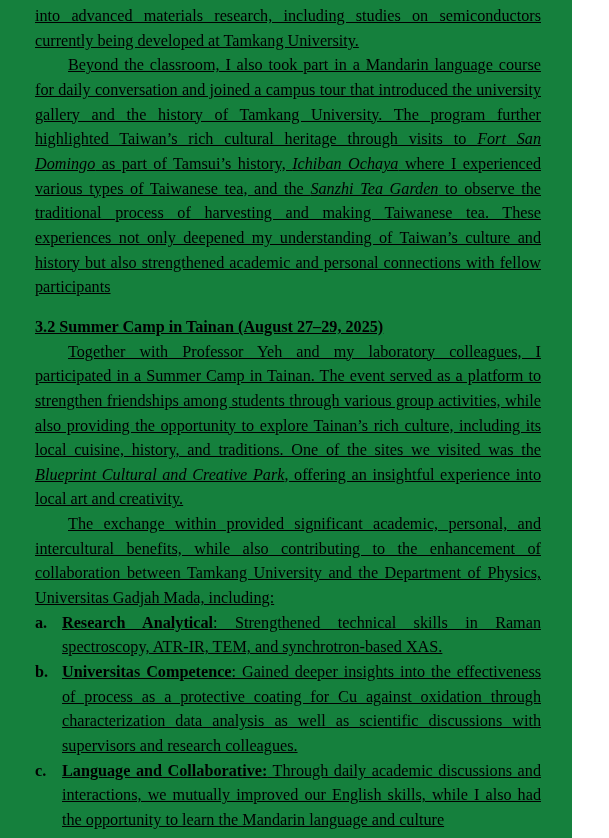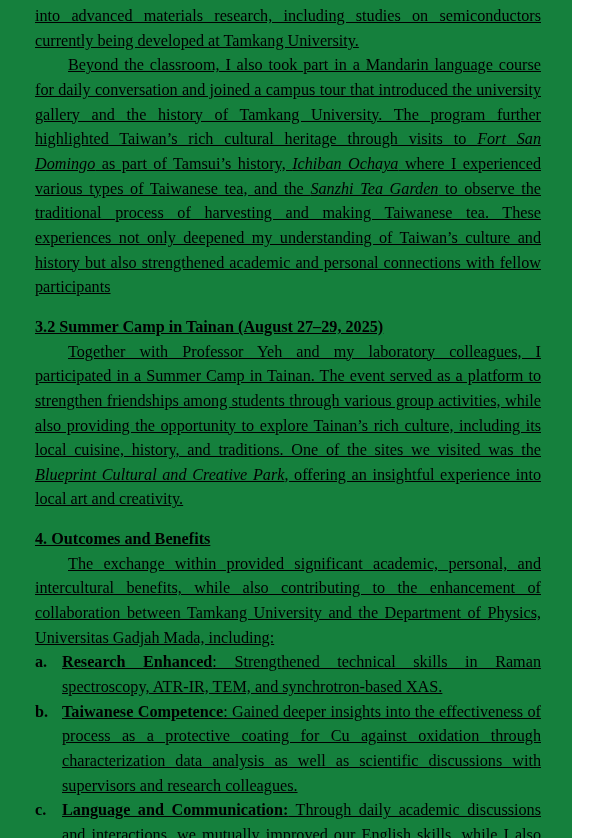--- a/index.html
+++ b/index.html
@@ -50,20 +50,19 @@
 </style>
 </head>
 <body>
 
 <main class="page">
   <div class="content" id="doc-body">
       <p class="body-para"><span class="">into advanced materials research, including studies on semiconductors currently being developed at Tamkang University.</span></p>
       <p class="body-para indent"><span class="">Beyond the classroom, I also took part in a Mandarin language course for daily conversation and joined a campus tour that introduced the university gallery and the history of Tamkang University. The program further highlighted Taiwan’s rich cultural heritage through visits to </span><span class="run-i ">Fort San Domingo</span><span class=""> as part of Tamsui’s history, </span><span class="run-i ">Ichiban Ochaya</span><span class=""> where I experienced various types of Taiwanese tea, and the </span><span class="run-i ">Sanzhi Tea Garden</span><span class=""> to observe the traditional process of harvesting and making Taiwanese tea. These experiences not only deepened my understanding of Taiwan’s culture and history but also strengthened academic and personal connections with fellow participants</span></p>
       <p class="heading"><span class="run-b">3.2 Summer Camp in Tainan (August 27–29, 2025)</span></p>
       <p class="body-para indent"><span class="">Together with Professor Yeh and my laboratory colleagues, I participated in a Summer Camp in Tainan. The event served as a platform to strengthen friendships among students through various group activities, while also providing the opportunity to explore Tainan’s rich culture, including its local cuisine, history, and traditions. One of the sites we visited was the </span><span class="run-i ">Blueprint Cultural and Creative Park</span><span class="">, offering an insightful experience into local art and creativity.</span></p>
-      <p class="heading"><span class="run-b">4. Outcomes and Benefits</span></p>
       <p class="body-para indent"><span class="">The exchange within provided significant academic, personal, and intercultural benefits, while also contributing to the enhancement of collaboration between Tamkang University and the Department of Physics, Universitas Gadjah Mada, including:</span></p>
-      <p class="list-item"><span class="marker">a.</span><span class="run-b">Research Enhanced</span><span class="">: Strengthened technical skills in Raman spectroscopy, ATR-IR, TEM, and synchrotron-based XAS.</span></p>
-      <p class="list-item"><span class="marker">b.</span><span class="run-b">Taiwanese Competence</span><span class="">: Gained deeper insights into the effectiveness of process as a protective coating for Cu against oxidation through characterization data analysis as well as scientific discussions with supervisors and research colleagues.</span></p>
-      <p class="list-item"><span class="marker">c.</span><span class="run-b">Language and Communication:</span><span class=""> Through daily academic discussions and interactions, we mutually improved our English skills, while I also had the opportunity to learn the Mandarin language and culture</span></p>
+      <p class="list-item"><span class="marker">a.</span><span class="run-b">Research Analytical</span><span class="">: Strengthened technical skills in Raman spectroscopy, ATR-IR, TEM, and synchrotron-based XAS.</span></p>
+      <p class="list-item"><span class="marker">b.</span><span class="run-b">Universitas Competence</span><span class="">: Gained deeper insights into the effectiveness of process as a protective coating for Cu against oxidation through characterization data analysis as well as scientific discussions with supervisors and research colleagues.</span></p>
+      <p class="list-item"><span class="marker">c.</span><span class="run-b">Language and Collaborative:</span><span class=""> Through daily academic discussions and interactions, we mutually improved our English skills, while I also had the opportunity to learn the Mandarin language and culture</span></p>
       <p class="list-item"><span class="marker">d.</span><span class="run-b">Collaborative Skills</span><span class="">: Enhanced my ability to work within international research teams, particularly through research collaboration with the groups of Professor Yeh and Professor Chuang.</span></p>
     </div>
 </main>
 
 </body></html>

